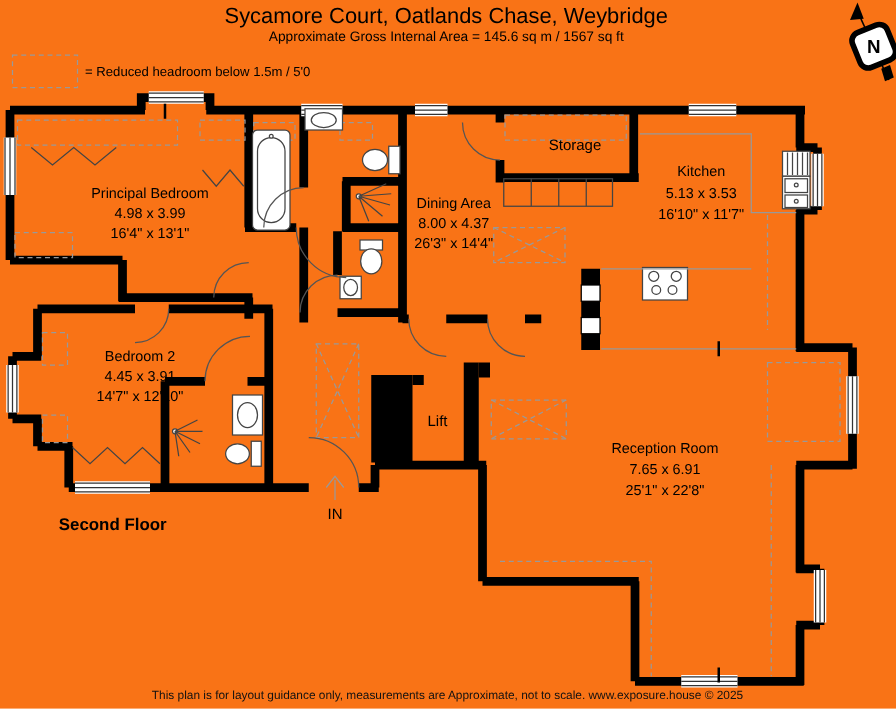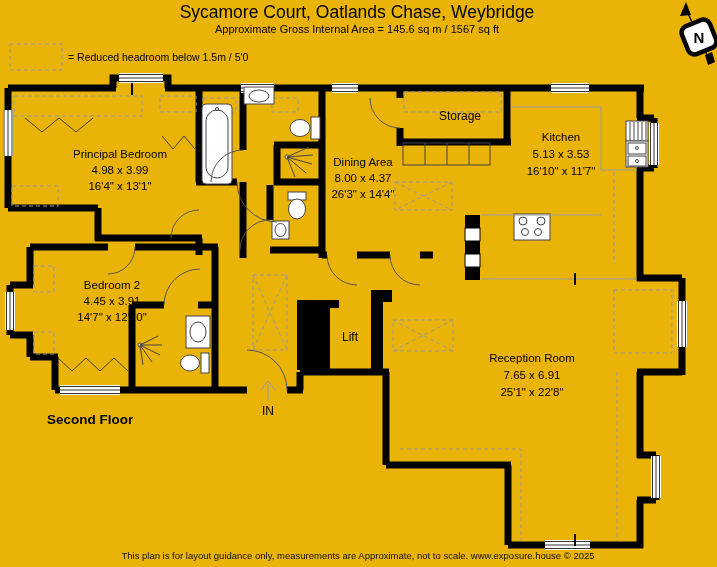--- a/index.html
+++ b/index.html
@@ -1,16 +1,16 @@
 <!DOCTYPE html>
 <html><head>
 <meta charset="utf-8">
 <style>
   html,body{margin:0;padding:0;background:#fff;}
-  #stage{position:relative;width:717px;height:567px;background:#eab308;overflow:hidden;}
+  #stage{position:relative;width:717px;height:567px;background:#f97316;overflow:hidden;}
   svg text{font-family:"Liberation Sans","DejaVu Sans",sans-serif;fill:#000;}
   .title{font-size:17.5px;}
   .subtitle{font-size:11px;}
   .legendtext{font-size:10.5px;}
   .roomname,.dims{font-size:11.5px;}
   .small{font-size:12px;}
   .floorlabel{font-size:13.5px;font-weight:bold;}
   .footer{font-size:9.5px;fill:#111;}
   .wall{stroke:#000;stroke-width:7;fill:none;}
   .thin{stroke:#444;stroke-width:1;fill:none;}

